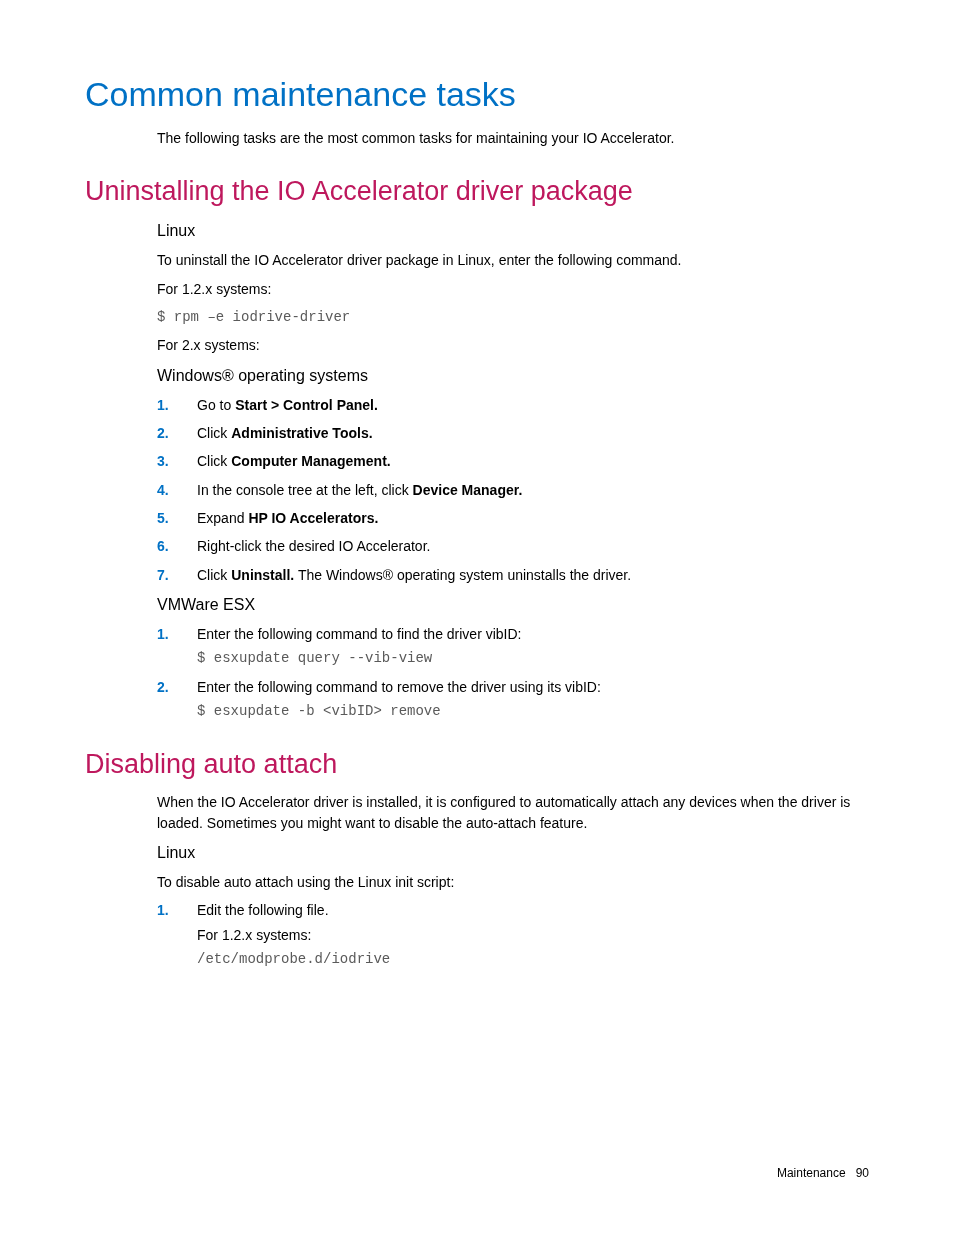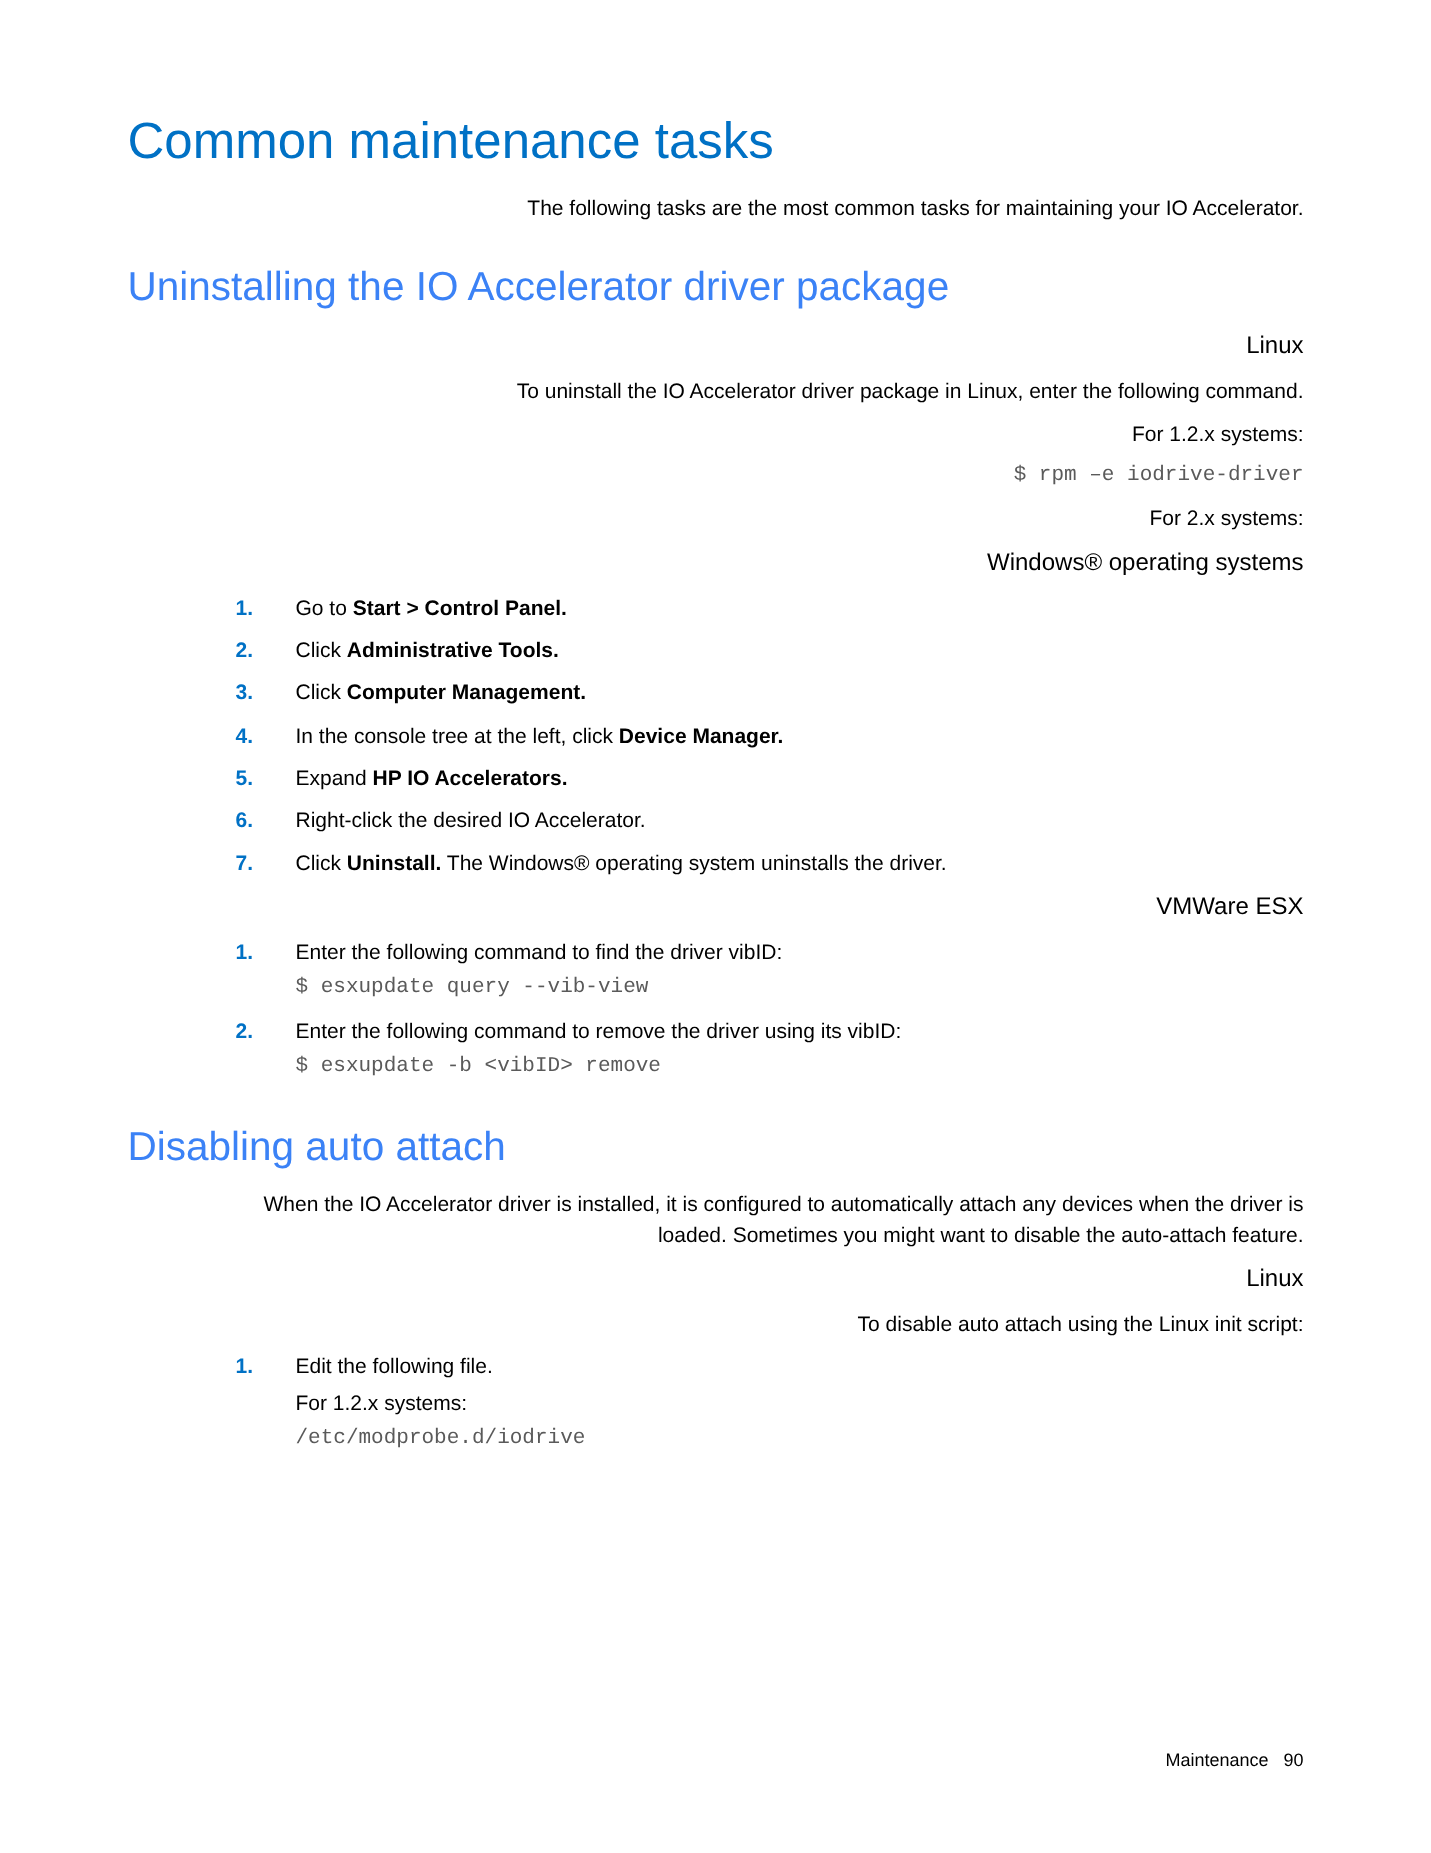--- a/index.html
+++ b/index.html
@@ -25,31 +25,30 @@
     font-weight: 300;
     font-size: 34px;
     color: #0071c5;
     margin: 0 0 14px 0;
     letter-spacing: 0px;
   }
   .h2 {
     font-family: Arial, Helvetica, sans-serif;
     font-weight: 300;
     font-size: 27px;
-    color: #3b82f6;
+    color: #be185d;
     margin: 28px 0 12px 0;
   }
   .body-indent {
     margin-left: 72px;
     font-size: 14px;
     line-height: 1.45;
   }
   .body-indent p {
     margin: 8px 0;
-    text-align: right;
   }
   .note-box {
     border-top: 1.5px solid #0071c5;
     border-bottom: 1.5px solid #0071c5;
     margin: 10px 0 10px 68px;
     padding: 8px 10px 8px 0;
     font-size: 14px;
     line-height: 1.45;
   }
   .note-box b { font-weight: bold; }

